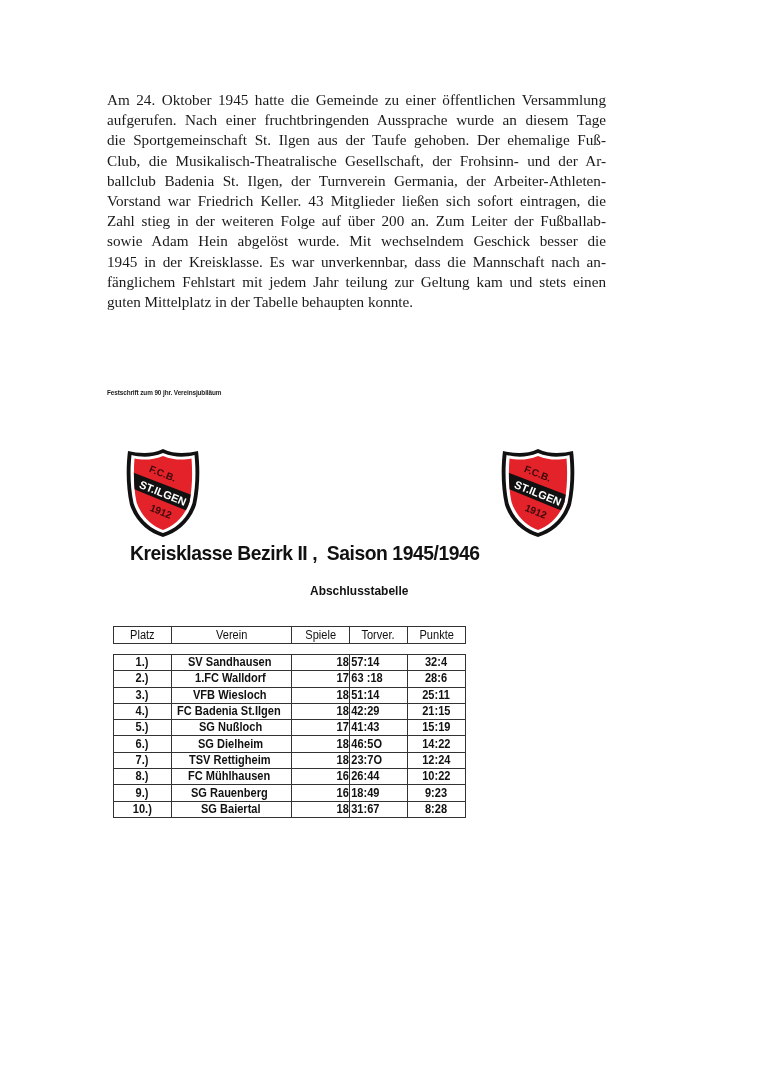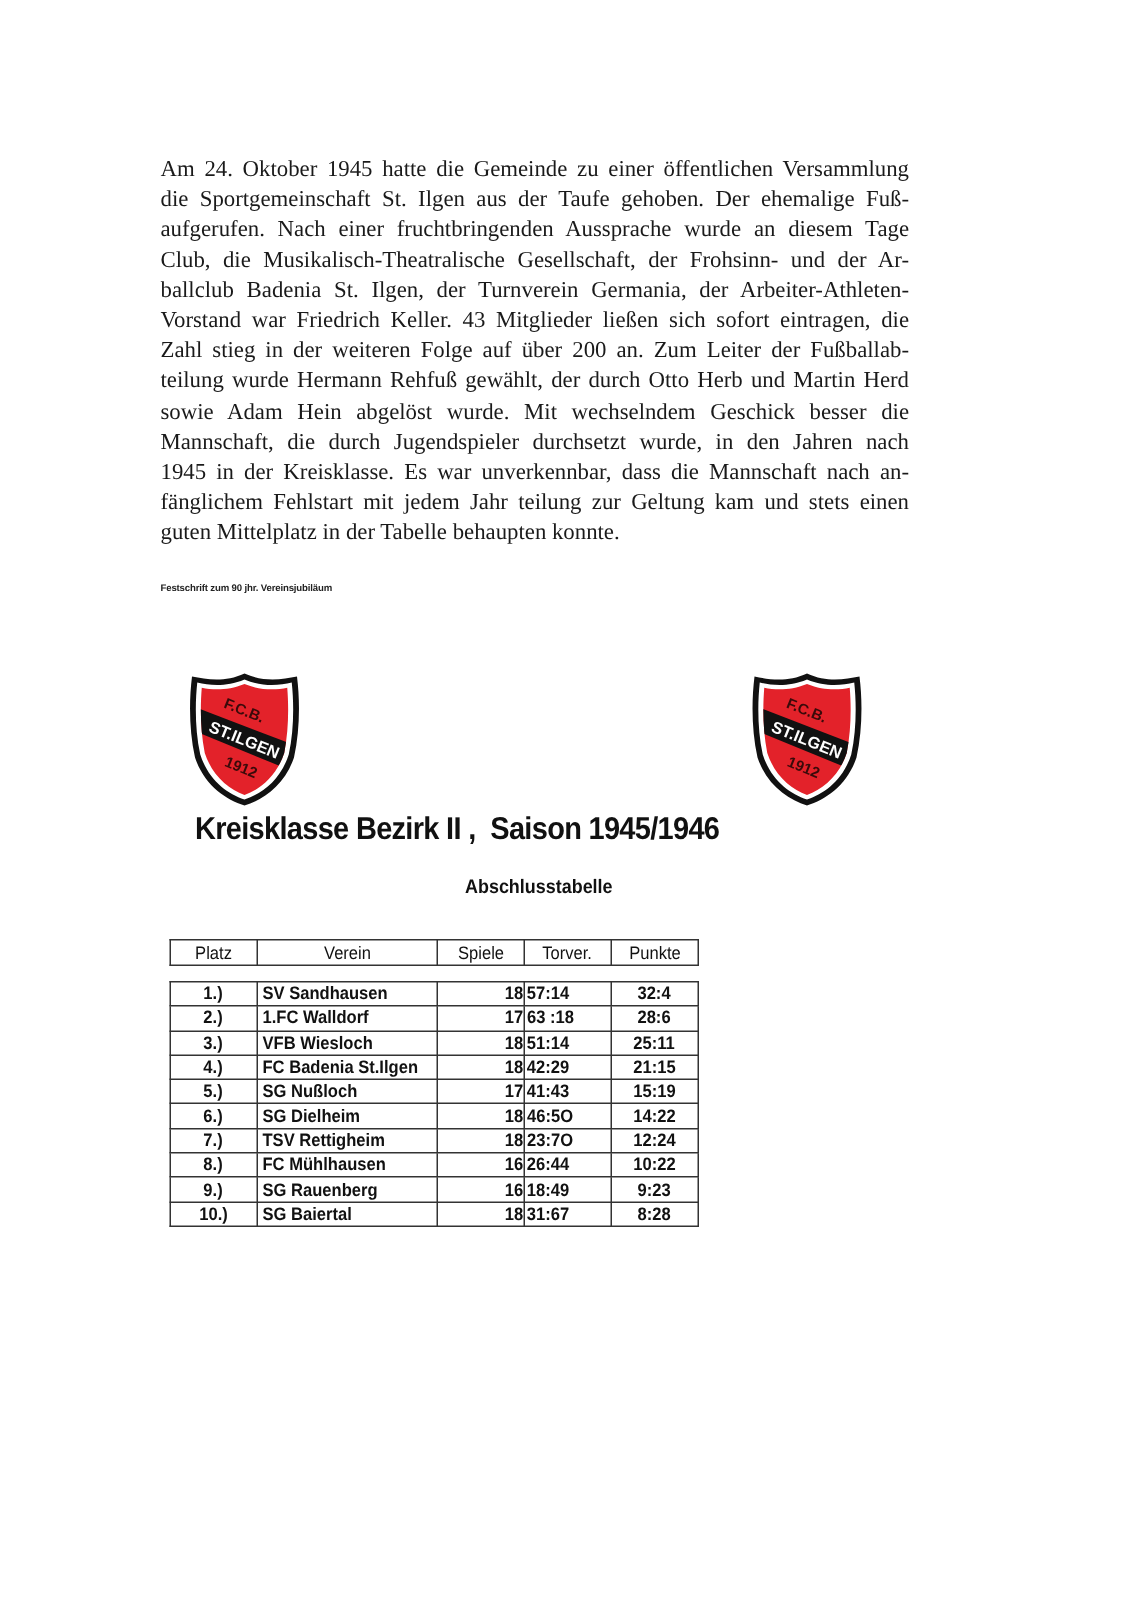--- a/index.html
+++ b/index.html
@@ -1,18 +1,18 @@
 <!DOCTYPE html>
 <html><head>
 <meta charset="utf-8">
 <style>
   html, body { margin: 0; padding: 0; background: #ffffff; }
   body { width: 763px; height: 1080px; position: relative; overflow: hidden; color: #111; }
   .scan-text {
-    position: absolute; left: 107px; top: 103px; width: 499px; height: 263px;
+    position: absolute; left: 107px; top: 90px; width: 499px; height: 263px;
     overflow: hidden;
     font-family: "Liberation Serif", "DejaVu Serif", serif;
     font-size: 15.2px; line-height: 20.2px; color: #1a1a1a;
     text-align: justify;
   }
   .scan-text .line { display: block; text-align: justify; text-align-last: justify; white-space: nowrap; }
   .scan-text .line.last { text-align-last: left; }
   .caption {
     position: absolute; left: 107px; top: 389px;
     font-family: "Liberation Sans", "DejaVu Sans", sans-serif;
@@ -40,41 +40,39 @@
   }
   table td, table th {
     border: 1px solid #333; padding: 0; height: 15px; line-height: 15px;
     white-space: nowrap;
   }
   .hdr { left: 113px; top: 626px; }
   .hdr th { font-weight: normal; text-align: center; height: 16px; line-height: 16px; }
   .body-tbl { left: 113px; top: 654px; font-weight: bold; }
   .body-tbl td { height: 15.3px; line-height: 15px; }
   .c-platz { width: 57px; text-align: center; }
-  .c-verein { width: 116px; text-align: left; padding-left: 3px !important; }
+  .c-verein { width: 116px; text-align: center; padding-left: 3px !important; }
   .c-spiele { width: 57px; text-align: right; }
   .c-tore { width: 57px; }
   .c-punkte { width: 57px; text-align: center; }
   .cell-txt { display: inline-block; transform: scaleX(0.92); }
   .c-verein .cell-txt { transform-origin: left center; }
 </style>
 </head>
 <body>
 
 <div class="scan-text">
   <span class="line">Am 24. Oktober 1945 hatte die Gemeinde zu einer öffentlichen Versammlung</span>
+  <span class="line">aufgerufen. Nach einer fruchtbringenden Aussprache wurde an diesem Tage</span>
   <span class="line">die Sportgemeinschaft St. Ilgen aus der Taufe gehoben. Der ehemalige Fuß-</span>
-  <span class="line">aufgerufen. Nach einer fruchtbringenden Aussprache wurde an diesem Tage</span>
   <span class="line">Club, die Musikalisch-Theatralische Gesellschaft, der Frohsinn- und der Ar-</span>
   <span class="line">ballclub Badenia St. Ilgen, der Turnverein Germania, der Arbeiter-Athleten-</span>
   <span class="line">Vorstand war Friedrich Keller. 43 Mitglieder ließen sich sofort eintragen, die</span>
   <span class="line">Zahl stieg in der weiteren Folge auf über 200 an. Zum Leiter der Fußballab-</span>
-  <span class="line">teilung wurde Hermann Rehfuß gewählt, der durch Otto Herb und Martin Herd</span>
   <span class="line">sowie Adam Hein abgelöst wurde. Mit wechselndem Geschick besser die</span>
-  <span class="line">Mannschaft, die durch Jugendspieler durchsetzt wurde, in den Jahren nach</span>
   <span class="line">1945 in der Kreisklasse. Es war unverkennbar, dass die Mannschaft nach an-</span>
   <span class="line">fänglichem Fehlstart mit jedem Jahr teilung zur Geltung kam und stets einen</span>
   <span class="line last">guten Mittelplatz in der Tabelle behaupten konnte.</span>
 </div>
 
 <div class="caption">Festschrift zum 90 jhr. Vereinsjubiläum</div>
 
 <svg class="logo left" viewBox="0 0 78 92">
   <path d="M39 2 C26 8 14 6 4 4 C2 20 2 40 6 58 C12 76 26 86 39 90 C52 86 66 76 72 58 C76 40 76 20 74 4 C64 6 52 8 39 2 Z" fill="#111"></path>
   <path d="M39 6 C27 11 16 10 7.5 8 C6 22 6 40 9.5 56 C15 73 27 82 39 86 C51 82 63 73 68.5 56 C72 40 72 22 70.5 8 C62 10 51 11 39 6 Z" fill="#fff"></path>

